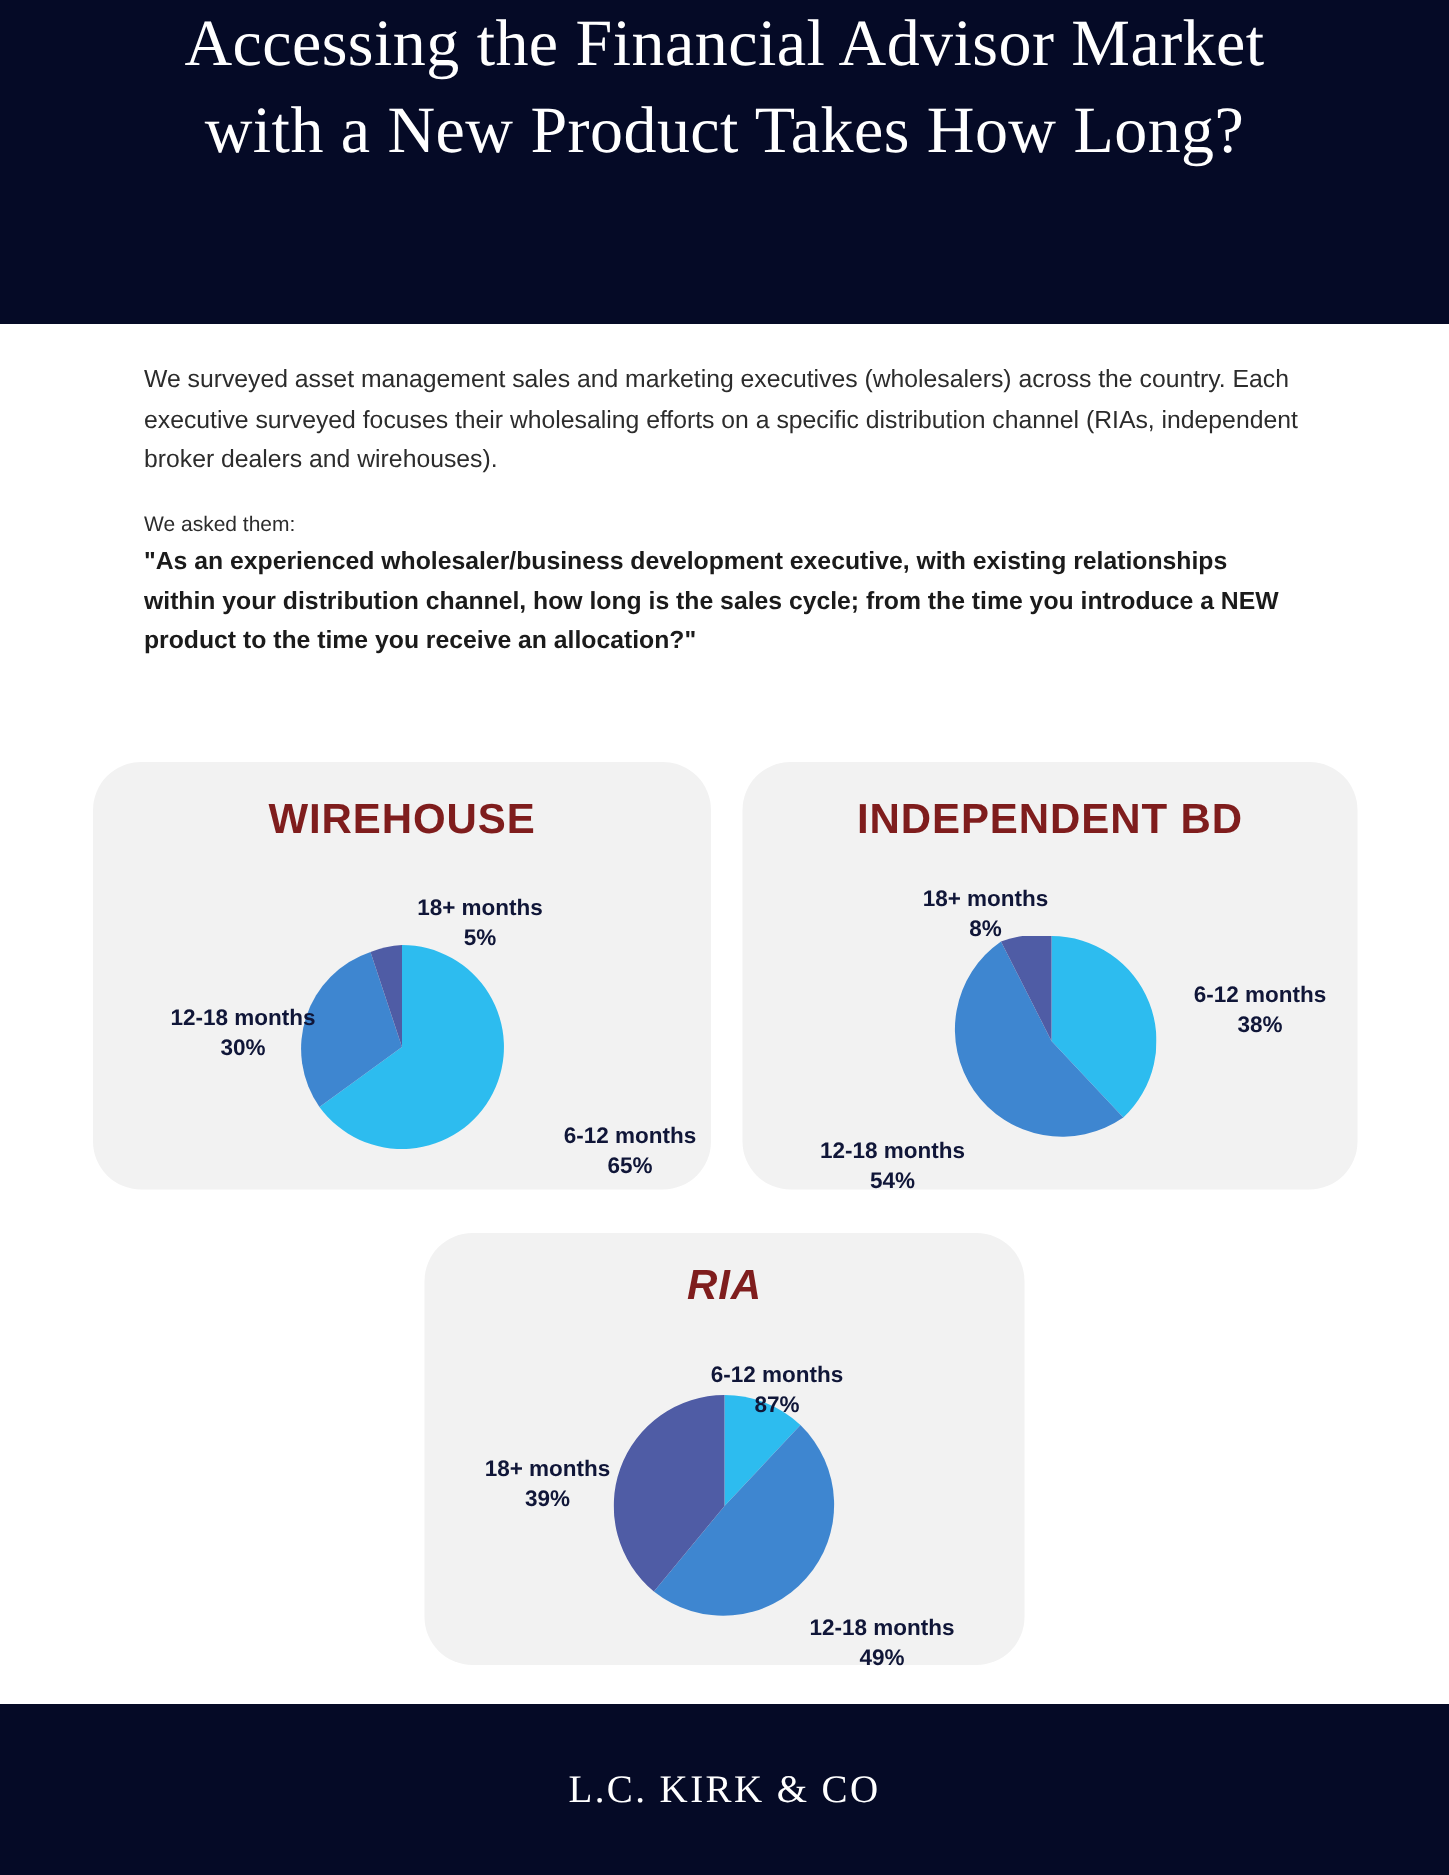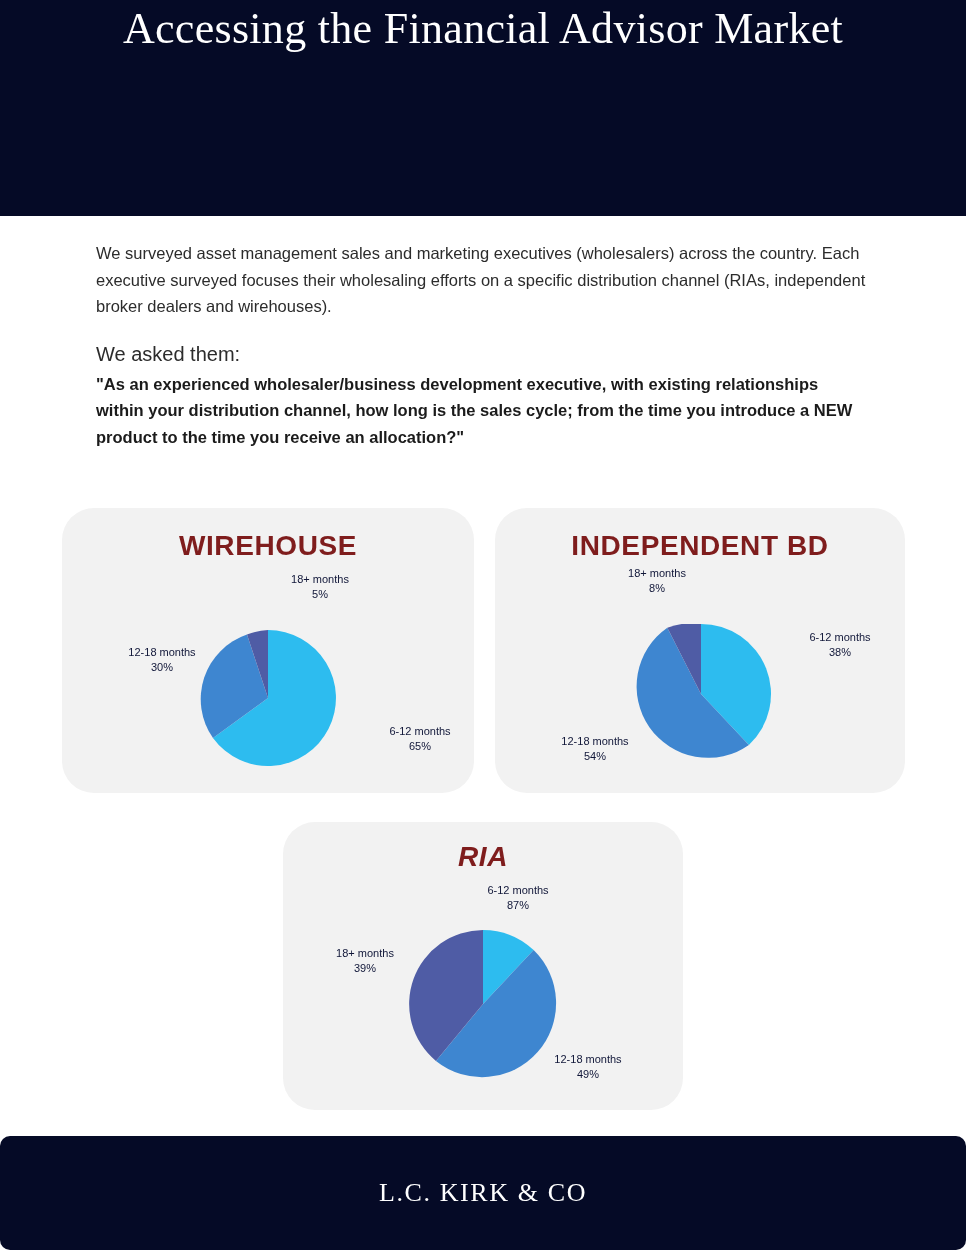--- a/index.html
+++ b/index.html
@@ -47,21 +47,21 @@
     left: 96px;
     top: 240px;
     width: 770px;
   }
   .intro p {
     color: #2c2c2c;
     font-size: 16.5px;
     line-height: 1.62;
   }
   .intro .para-spacer { height: 18px; }
-  .intro .asked { color: #2c2c2c; font-size: 20px; line-height: 1.62; }
+  .intro .asked { color: #2c2c2c; font-size: 14px; line-height: 1.62; }
   .intro .question {
     color: #1b1b1b;
     font-size: 16.5px;
     line-height: 1.62;
     font-weight: bold;
   }
 
   
   .card {
     position: absolute;
@@ -82,26 +82,27 @@
     letter-spacing: 0.6px;
   }
   #card-wirehouse .card-title { top: 22px; }
   #card-ibd .card-title       { top: 22px; }
   #card-ria .card-title       { top: 19px; font-style: italic; }
 
   .pie-svg { position: absolute; }
 
   .slice-label {
     position: absolute;
-    font-size: 11px;
-    font-weight: normal;
+    font-size: 15px;
+    font-weight: bold;
     color: #101638;
     line-height: 1.34;
     text-align: center;
     white-space: nowrap;
+    margin-top: 24px;
   }
   .slice-label .pct { display: block; }
 
   
   #wh-lbl-18   { left: 148px; top: 64px; width: 220px; }
   #wh-lbl-1218 { left: -4px;  top: 137px; width: 208px; }
   #wh-lbl-612  { left: 248px; top: 216px; width: 220px; }
 
   
   #ibd-lbl-18   { left: 52px;  top: 58px;  width: 220px; }
@@ -116,37 +117,37 @@
   
   .footer {
     position: absolute;
     left: 0; top: 1136px;
     width: 966px;
     height: 114px;
     background: #050a26;
     display: flex;
     align-items: center;
     justify-content: center;
-    border-radius: 10px;
   }
   .footer-text {
     font-family: "Liberation Serif", serif;
     color: #ffffff;
     font-size: 26px;
     letter-spacing: 1.6px;
   }
 </style>
 </head>
 <body>
 
 <div class="page">
 
   <div class="header">
     <div class="header-title">
       <span>Accessing the Financial Advisor Market</span><br>
+      <span>with a New Product Takes How Long?</span>
     </div>
   </div>
 
   <div class="intro">
     <p>We surveyed asset management sales and marketing executives (wholesalers) across the country. Each executive surveyed focuses their wholesaling efforts on a specific distribution channel (RIAs, independent broker dealers and wirehouses).</p>
     <div class="para-spacer"></div>
     <div class="asked">We asked them:</div>
     <div class="question">"As an experienced wholesaler/business development executive, with existing relationships within your distribution channel, how long is the sales cycle; from the time you introduce a NEW product to the time you receive an allocation?"</div>
   </div>
 

